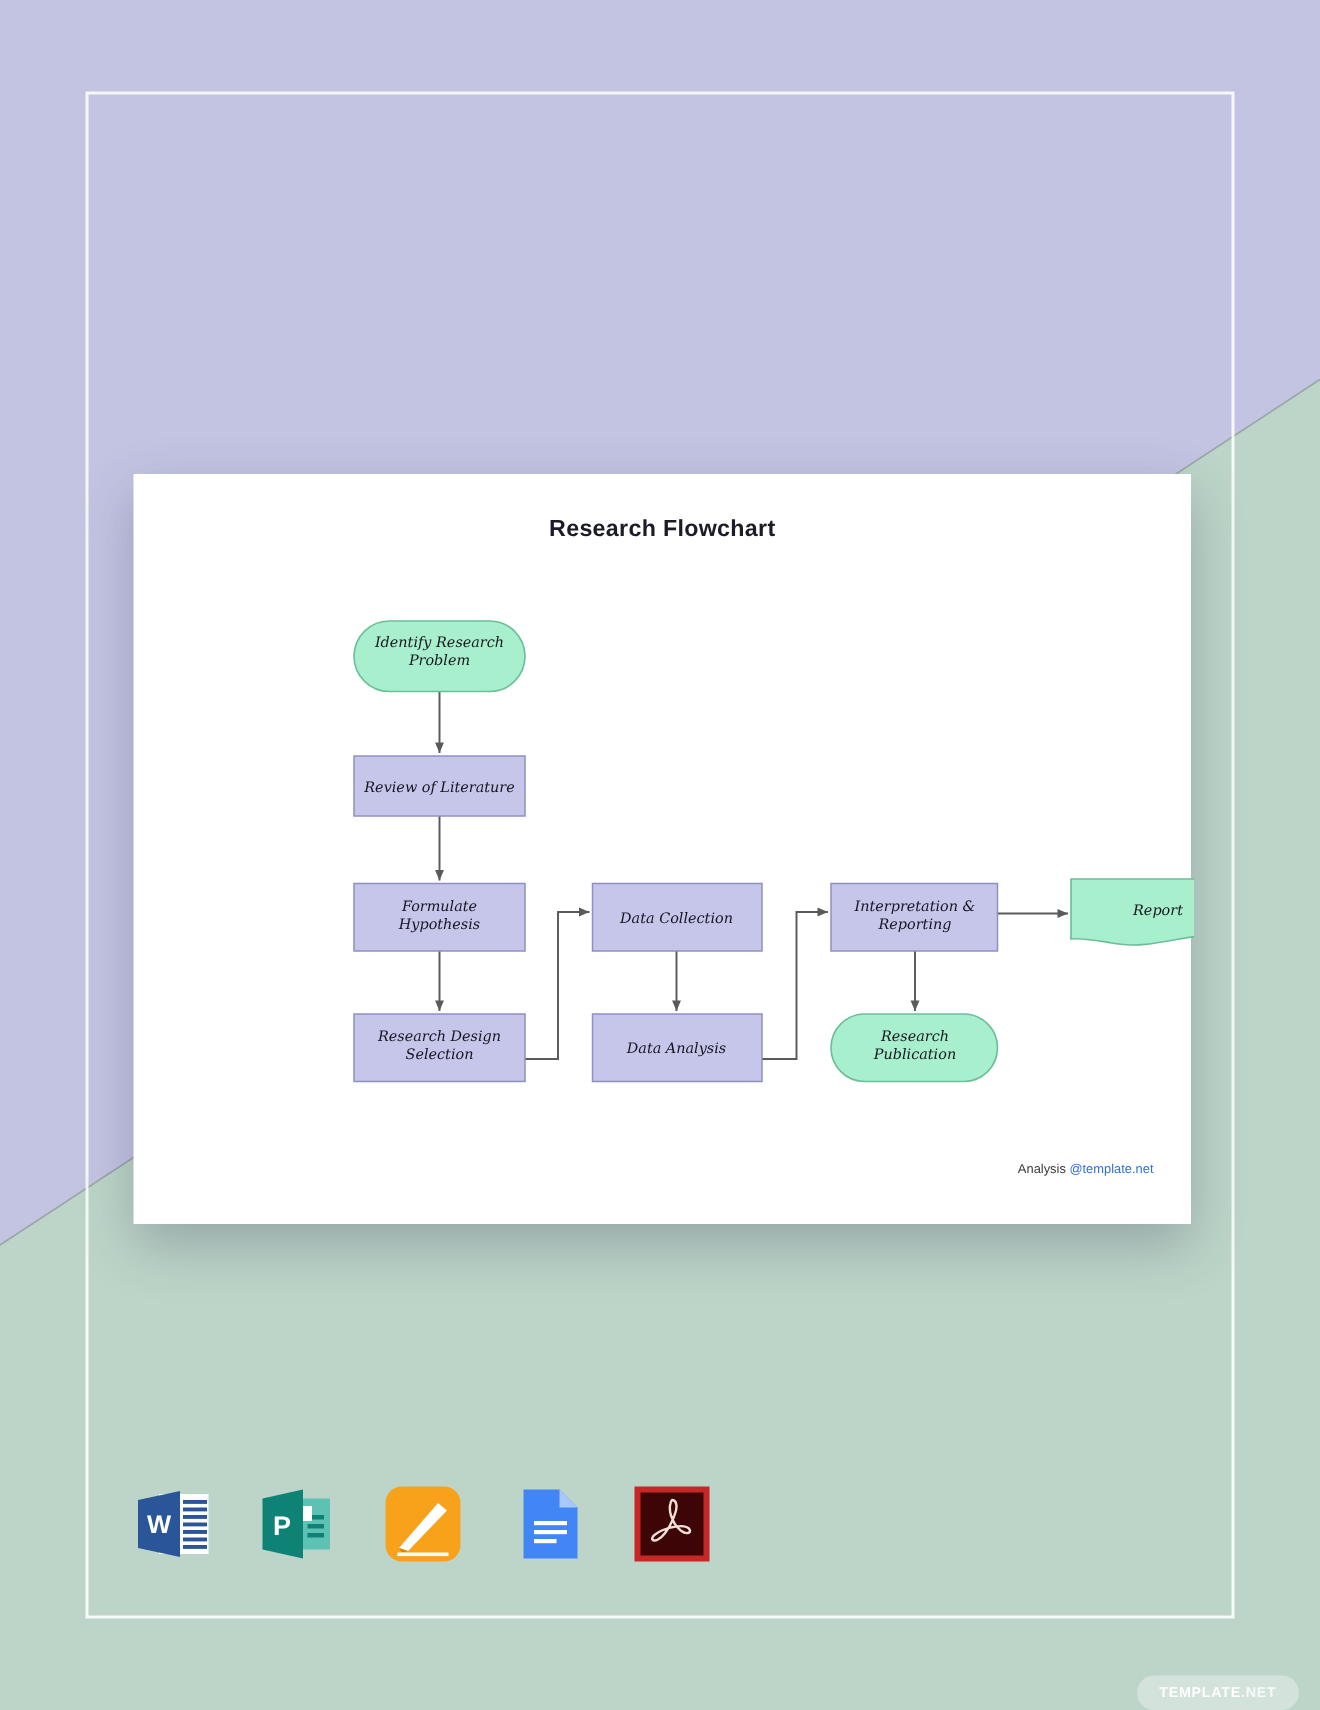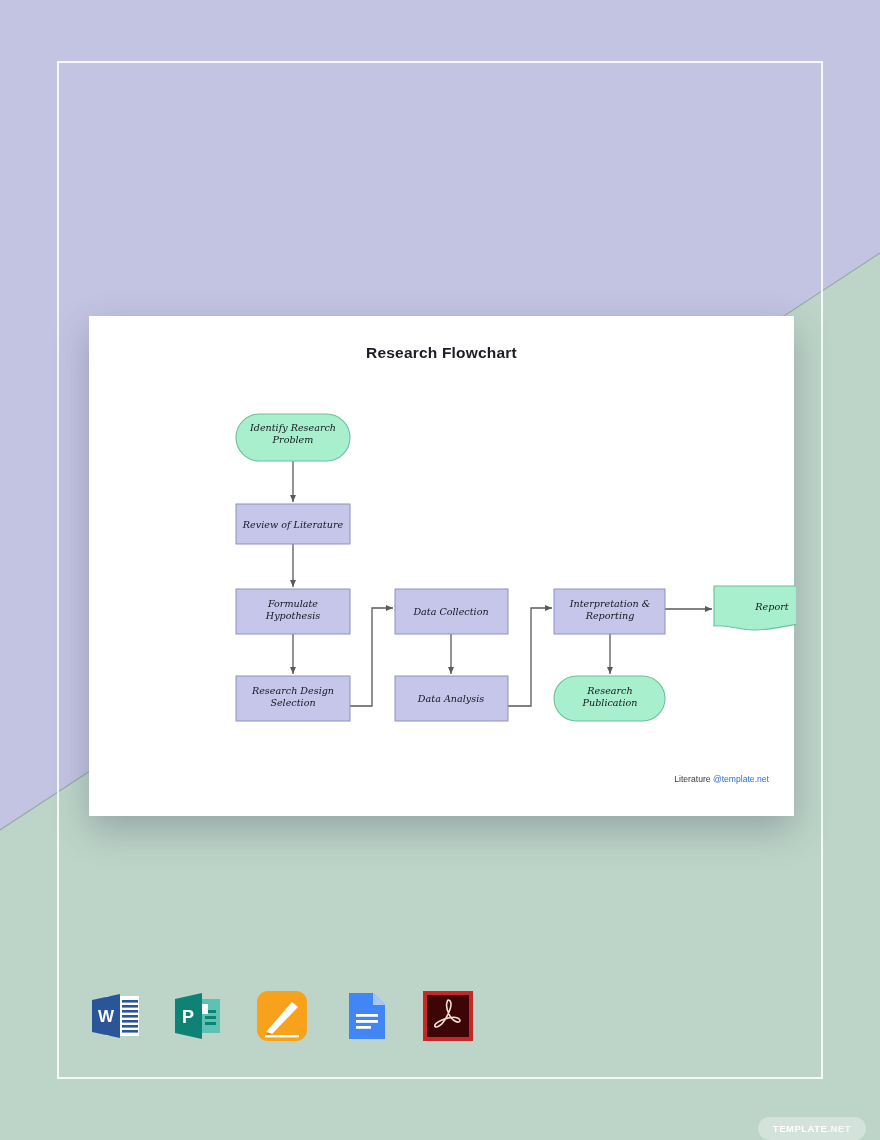--- a/index.html
+++ b/index.html
@@ -150,21 +150,21 @@
 
       <g>
         <path d="M 623 260 L 738 260 L 738 298
                  C 709 292 680 308 652 303
                  C 640 301 630 299 623 300 Z" fill="#a8f0cd" stroke="#6cbf9a" stroke-width="1.1"></path>
         <text class="nlabel" x="681" y="284" text-anchor="middle">Report</text>
       </g>
     </svg>
   </div>
 
-  <div id="copyright"><span>Literature </span><span class="lnk">@template.net</span></div>
+  <div id="copyright"><span>Analysis </span><span class="lnk">@template.net</span></div>
 </div>
 
 <div id="icons">
 
   <div class="ico">
     <svg viewBox="0 0 56 56" xmlns="http://www.w3.org/2000/svg">
       <rect x="18" y="8" width="33" height="40" fill="#ffffff"></rect>
       <path d="M4 12 L32 6 L32 50 L4 44 Z" fill="#2a5699"></path>
       <g fill="#2a5699">
         <rect x="34" y="12" width="16" height="2.6"></rect>

